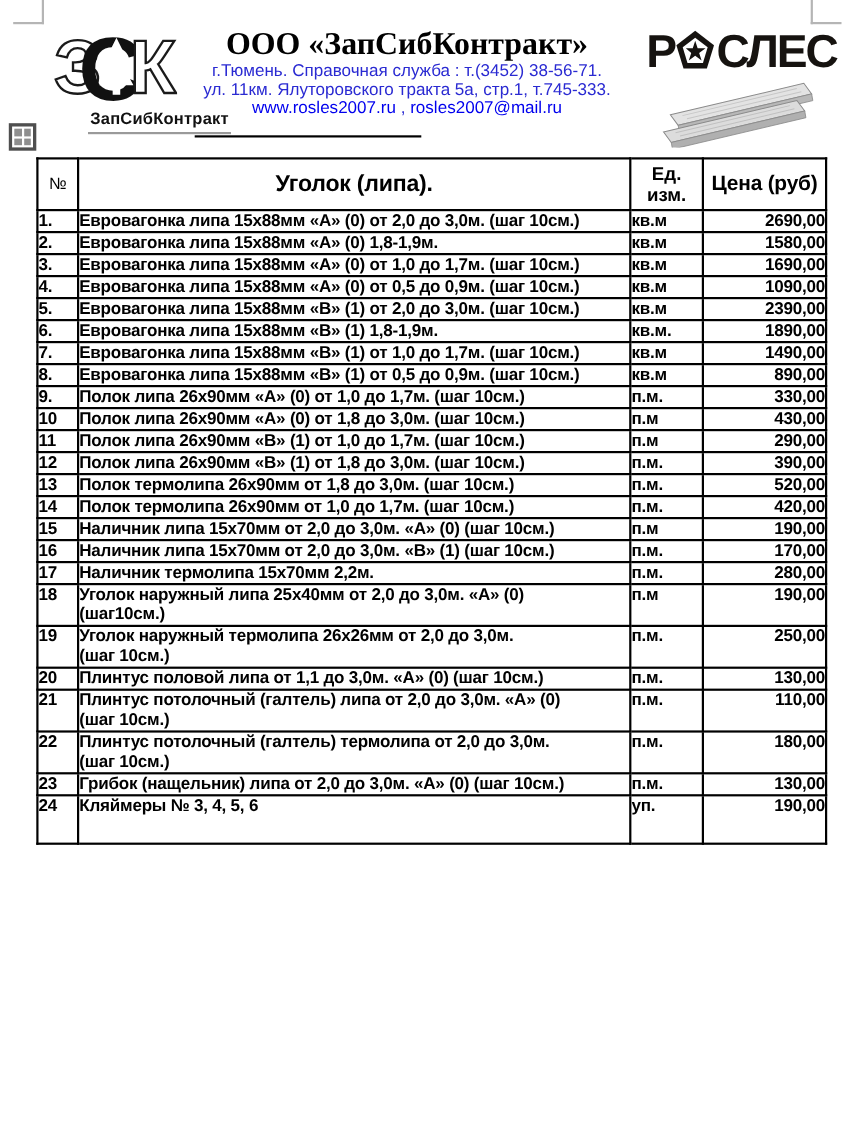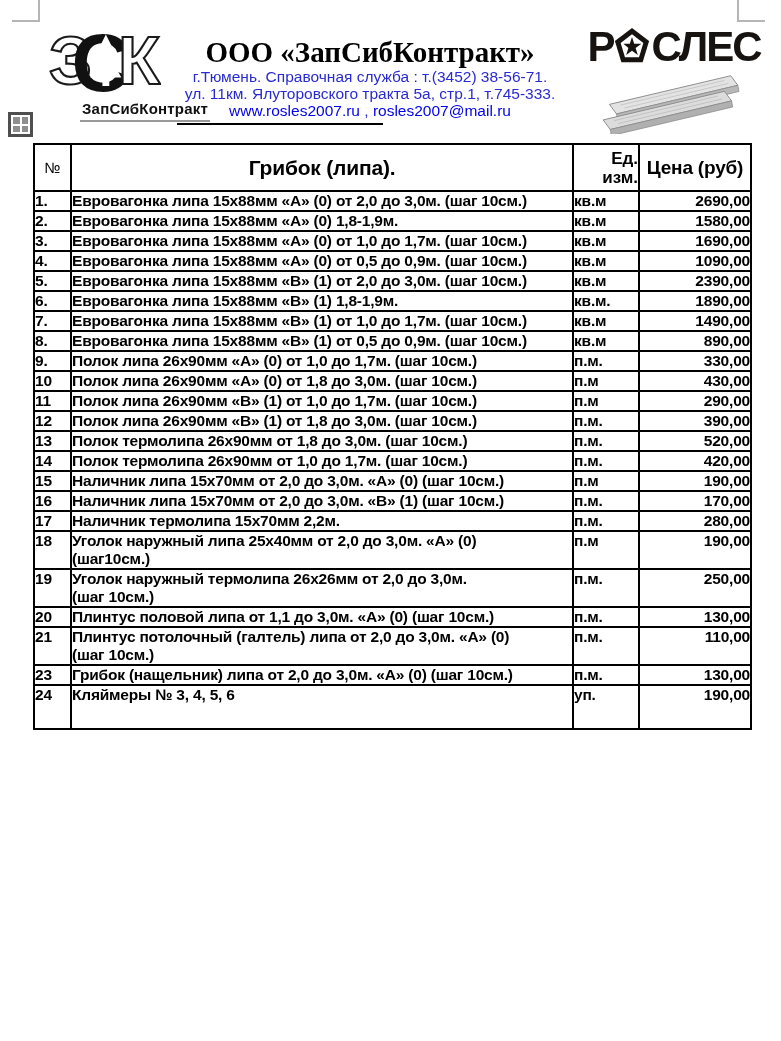--- a/index.html
+++ b/index.html
@@ -18,21 +18,21 @@
   .zsk { position:absolute; left:32px; top:24px; width:145px; text-align:center; }
   .zsk svg { display:block; margin:0 auto; }
   .zsk-caption {
     font-weight:bold; font-size:15px; letter-spacing:0.2px; color:#111;
     display:inline-block; padding:0 2px 3px 2px; border-bottom:2px solid #9a9a9a;
     margin-top:-2px;
     margin-left:48px;
   }
 
   
-  .head-block { position:absolute; left:160px; top:36px; width:420px; text-align:center; }
+  .head-block { position:absolute; left:160px; top:24px; width:420px; text-align:center; }
   .doc-title { font-family:"Liberation Serif", serif; font-weight:bold; font-size:29px; line-height:32px; white-space:nowrap; }
   .addr { color:var(--address-blue,#2a2ad2); font-size:15.5px; line-height:17px; }
   .links { font-size:15.5px; line-height:17px; color:var(--address-blue,#2a2ad2); }
   a.lnk { color:var(--link-blue,#0000ee); cursor:pointer; }
   .sig-line { position:absolute; left:177px; top:123px; width:206px; border-top:2px solid #000; }
 
   
   .rosles { position:absolute; left:576px; top:26px; width:196px; text-align:center; }
   .rosles-text {
     display:flex; align-items:center; justify-content:center;
@@ -51,21 +51,21 @@
 
   
   .price-table {
     position:absolute; left:33px; top:143px; width:717px;
     border-collapse:collapse; table-layout:fixed;
   }
   .price-table th, .price-table td { border:2px solid #000; padding:0; overflow:hidden; }
   .price-table thead tr { height:47px; }
   .h-num  { font-weight:normal; font-size:15px; text-align:center; }
   .h-name { font-weight:bold; font-size:21px; text-align:center; letter-spacing:-0.2px; }
-  .h-unit { font-weight:bold; font-size:17px; text-align:right; white-space:pre-line; line-height:19px; }
+  .h-unit { font-weight:bold; font-size:17px; text-align:center; white-space:pre-line; line-height:19px; }
   .h-price{ font-weight:bold; font-size:19px; text-align:center; letter-spacing:-0.2px; }
   .price-table tbody tr { height:20px; }
   .price-table tbody tr.t2 { height:24px; }
   .price-table tbody tr.t3 { height:44px; }
   .price-table tbody td {
     font-weight:bold; font-size:15.5px; line-height:18px; vertical-align:top;
     letter-spacing:-0.2px;
   }
   .c-num   { padding-left:5px; font-size:14.5px; }
   .c-desc  { padding-left:7px; white-space:pre-line; }
@@ -130,21 +130,21 @@
   <table class="price-table">
     <colgroup>
         <col style="width:37px">
         <col style="width:502px">
         <col style="width:66px">
         <col style="width:112px">
       </colgroup>
     <thead>
       <tr>
         <th class="h-num">№</th>
-        <th class="h-name">Грибок (липа).</th>
+        <th class="h-name">Уголок (липа).</th>
         <th class="h-unit">Ед.
 изм.</th>
         <th class="h-price">Цена (руб)</th>
       </tr>
     </thead>
     <tbody>
       <tr>
           <td class="c-num">1.</td>
           <td class="c-desc">Евровагонка липа 15х88мм «А» (0) от 2,0 до 3,0м. (шаг 10см.)</td>
           <td class="c-unit">кв.м</td>
@@ -266,20 +266,27 @@
           <td class="c-unit">п.м.</td>
           <td class="c-price">130,00</td>
         </tr>
       <tr class="t2">
           <td class="c-num">21</td>
           <td class="c-desc">Плинтус потолочный (галтель) липа от 2,0 до 3,0м. «А» (0)
 (шаг 10см.)</td>
           <td class="c-unit">п.м.</td>
           <td class="c-price">110,00</td>
         </tr>
+      <tr class="t2">
+          <td class="c-num">22</td>
+          <td class="c-desc">Плинтус потолочный (галтель) термолипа от 2,0 до 3,0м.
+(шаг 10см.)</td>
+          <td class="c-unit">п.м.</td>
+          <td class="c-price">180,00</td>
+        </tr>
       <tr>
           <td class="c-num">23</td>
           <td class="c-desc">Грибок (нащельник) липа от 2,0 до 3,0м.  «А» (0) (шаг 10см.)</td>
           <td class="c-unit">п.м.</td>
           <td class="c-price">130,00</td>
         </tr>
       <tr class="t3">
           <td class="c-num">24</td>
           <td class="c-desc">Кляймеры № 3, 4, 5, 6</td>
           <td class="c-unit">уп.</td>

